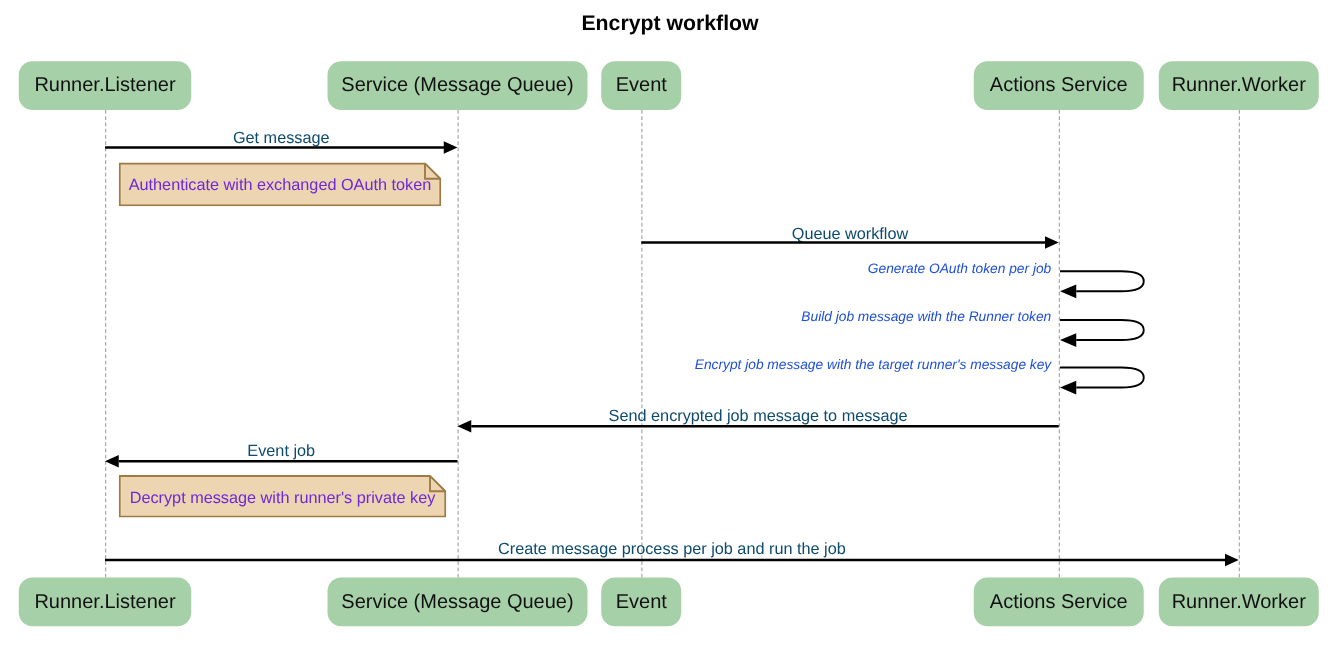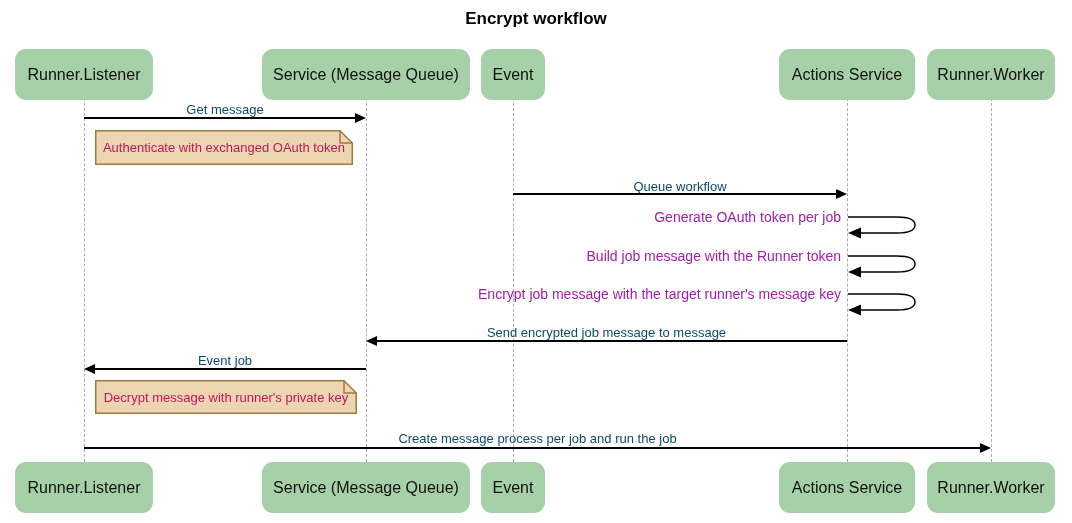--- a/index.html
+++ b/index.html
@@ -9,50 +9,50 @@
   }
   .title{
     position:absolute;top:9px;left:0;width:1072px;text-align:center;
     font-size:17px;font-weight:bold;color:#000;
   }
   .lifeline{
     position:absolute;top:88px;height:374px;width:0;
     border-left:1.5px dashed #aaaaaa;
   }
   .actor{
-    position:absolute;height:51px;background:#a6d0a8;border-radius:11px;
+    position:absolute;height:39px;background:#a6d0a8;border-radius:11px;
     display:flex;align-items:center;justify-content:center;
     font-size:16px;color:#111;white-space:nowrap;
   }
   .msg-label{
     position:absolute;font-size:13px;text-align:center;color:#0c4a6e;white-space:nowrap;
   }
   .self-label{
-    position:absolute;font-size:14px;text-align:right;color:#a21caf;white-space:nowrap;
+    position:absolute;font-size:11px;text-align:right;color:#1d4ed8;white-space:nowrap;font-style:italic;
   }
   .msg-line{
     position:absolute;height:1.5px;background:#000;
   }
   .arrow-r{
     position:absolute;width:0;height:0;
     border-top:5px solid transparent;border-bottom:5px solid transparent;
     border-left:11px solid #000;
   }
   .arrow-l{
     position:absolute;width:0;height:0;
     border-top:5px solid transparent;border-bottom:5px solid transparent;
     border-right:11px solid #000;
   }
   .selfloop{position:absolute;}
   .note{position:absolute;}
   .note svg{position:absolute;left:0;top:0;}
   .note-text{
     position:absolute;left:0;top:0;width:100%;height:100%;
     display:flex;align-items:center;justify-content:center;
-    font-size:13px;color:#be185d;white-space:nowrap;
+    font-size:13px;color:#6d28d9;white-space:nowrap;
   }
 </style>
 </head>
 <body>
 
 <div class="diagram">
 
   <div class="title">Encrypt workflow</div>
 
   <div class="lifeline" style="left:83.5px"></div>

